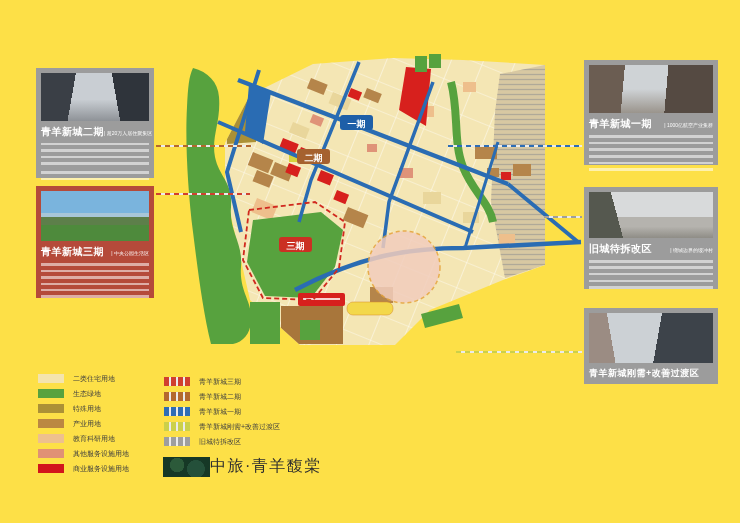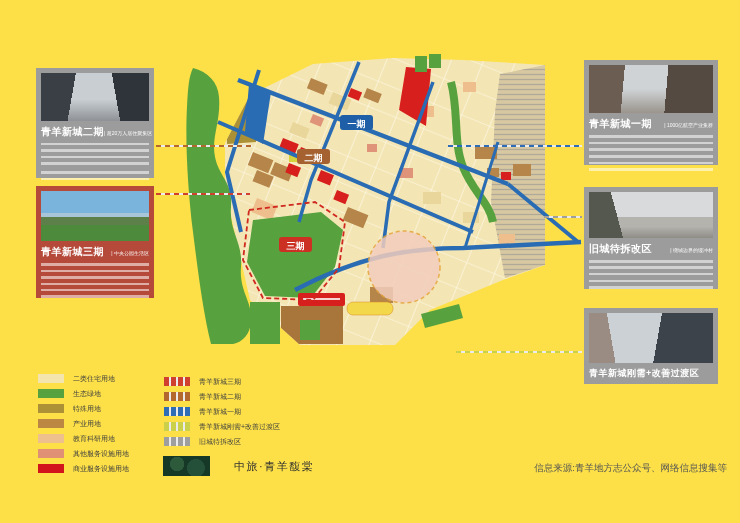--- a/index.html
+++ b/index.html
@@ -46,21 +46,21 @@
   .swatch.dash::after{content:"";position:absolute;inset:0;
       background:repeating-linear-gradient(90deg,transparent 0 5px,#ebebeb 5px 7px);}
   .llabel{font-size:7px;color:#3f3f3f;line-height:9px;white-space:nowrap;}
 
   
   #logo{position:absolute;left:163px;top:456px;display:flex;align-items:center;}
   #logo-thumb{width:47px;height:20px;background:
       radial-gradient(circle at 30% 40%,#2c5a3a 0 20%,rgba(0,0,0,0) 21%),
       radial-gradient(circle at 70% 60%,#24503a 0 25%,rgba(0,0,0,0) 26%),
       #163826;}
-  #logo-text{margin-left:24px;font-size:11px;color:#2f2f2f;letter-spacing:1.5px;}
+  #logo-text{margin-left:0;font-size:16px;color:#2f2f2f;letter-spacing:1.5px;}
   #source-note{position:absolute;right:13px;top:462px;font-size:9.5px;color:#555;}
 
   
   #map{position:absolute;left:163px;top:52px;width:420px;height:295px;}
   #map text{font-family:"Liberation Sans","DejaVu Sans",sans-serif;font-size:9px;font-weight:bold;fill:#fff;text-anchor:middle;}
 </style>
 </head>
 <body>
 <div id="stage">
 
@@ -281,15 +281,14 @@
     <div class="lrow">
         <span class="swatch dash" style="background: rgb(158, 158, 158);"></span>
         <span class="llabel">旧城待拆改区</span>
       </div>
   </div>
 
   <div id="logo">
     <div id="logo-thumb"></div>
     <div id="logo-text">中旅·青羊馥棠</div>
   </div>
-  <div id="source-note">信息来源:青羊地方志公众号、网络信息搜集等</div>
 
 </div>
 
 </body></html>

